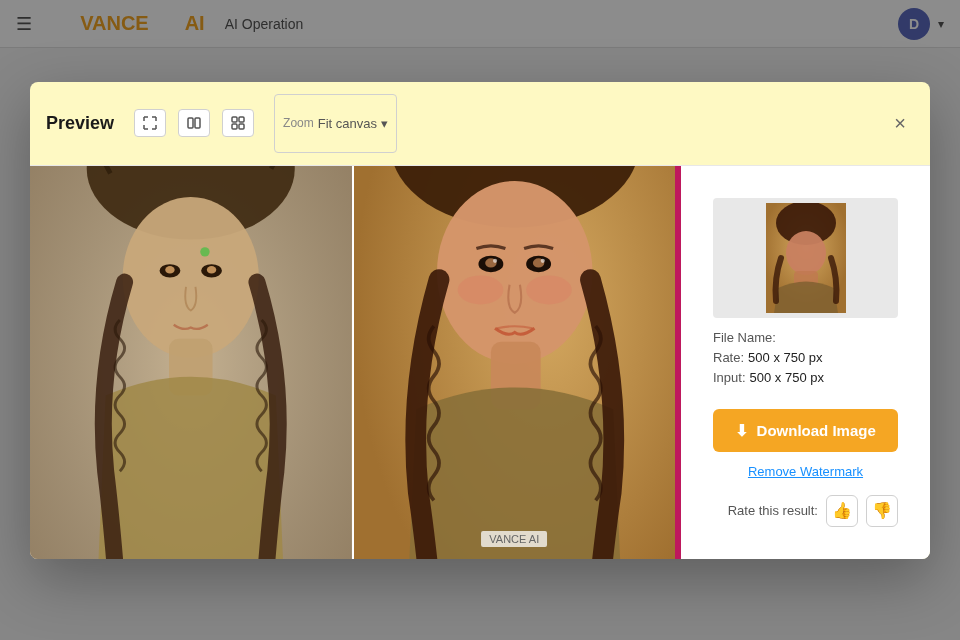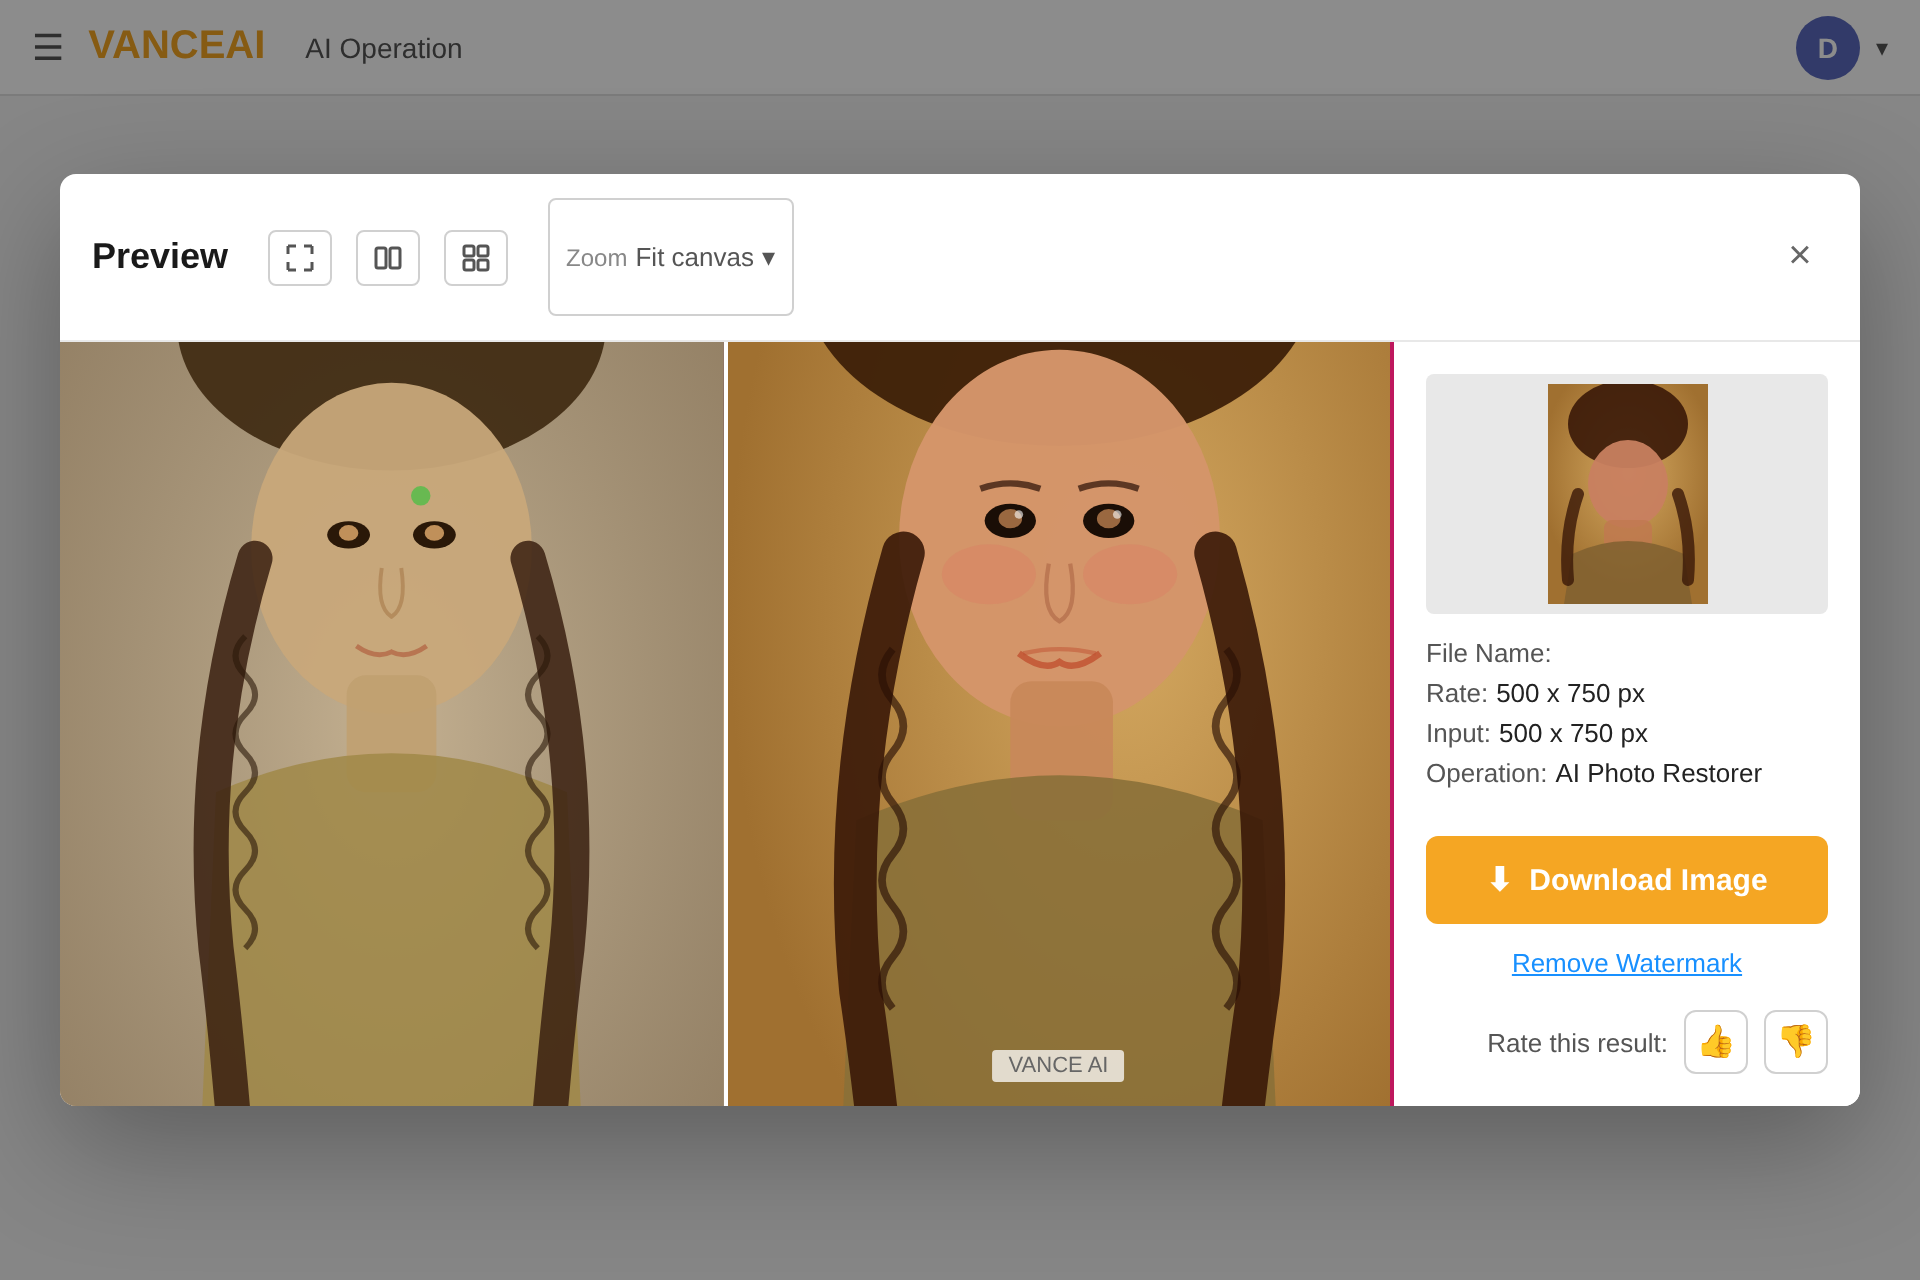--- a/index.html
+++ b/index.html
@@ -26,21 +26,21 @@
       align-items: center;
       padding: 0 16px;
       gap: 12px;
       border-bottom: 1px solid #e0e0e0;
     }
     .app-topbar-logo {
       font-weight: 900;
       font-size: 20px;
       color: #1a1a1a;
     }
-    .app-topbar-logo span { color: #f5a623; }
+    .app-topbar-logo span { color: #f5a623; margin-left: 36px; }
     .app-topbar-title {
       font-size: 14px;
       color: #555;
       margin-left: 8px;
     }
     .hamburger-icon { color: #555; font-size: 18px; cursor: pointer; }
     .topbar-right {
       margin-left: auto;
       display: flex;
       align-items: center;
@@ -63,21 +63,21 @@
       display: flex;
       align-items: center;
       justify-content: center;
       z-index: 10;
     }
 
     
     .modal {
       width: 900px;
       max-height: 600px;
-      background: #ffffff;
+      background: #fef9c3;
       border-radius: 8px;
       box-shadow: 0 20px 60px rgba(0,0,0,0.3);
       display: flex;
       flex-direction: column;
       overflow: hidden;
     }
 
     
     .modal-header {
       display: flex;
@@ -192,23 +192,23 @@
       background: linear-gradient(160deg, #b8a898 0%, #8a7060 30%, #c4a882 70%, #9a8870 100%);
     }
 
     
     .after-panel {
       background: linear-gradient(160deg, #c8a878 0%, #a07850 30%, #d4a870 70%, #b08048 100%);
     }
 
     
     .sidebar {
-      width: 235px;
-      padding: 16px;
-      border-left: 2px solid #be185d;
+      width: 255px;
+      padding: 32px;
+      border-left: 6px solid #be185d;
       display: flex;
       flex-direction: column;
       gap: 12px;
       overflow-y: auto;
       background: #fff;
       flex-shrink: 0;
     }
 
     .thumbnail-box {
       width: 100%;
@@ -493,24 +493,20 @@
             <span class="file-info-label">File Name:</span>
           </div>
           <div class="file-info-row">
             <span class="file-info-label">Rate:</span>
             <span class="file-info-value">500 x 750 px</span>
           </div>
           <div class="file-info-row">
             <span class="file-info-label">Input:</span>
             <span class="file-info-value">500 x 750 px</span>
           </div>
-          <div class="file-info-row">
-            <span class="file-info-label">Operation:</span>
-            <span class="file-info-value">AI Photo Restorer</span>
-          </div>
         </div>
 
         <div class="spacer"></div>
 
         <button class="download-btn">
           <span style="font-size:16px;">⬇</span>
           <span>Download Image</span>
         </button>
 
         <div class="remove-watermark-link">Remove Watermark</div>

